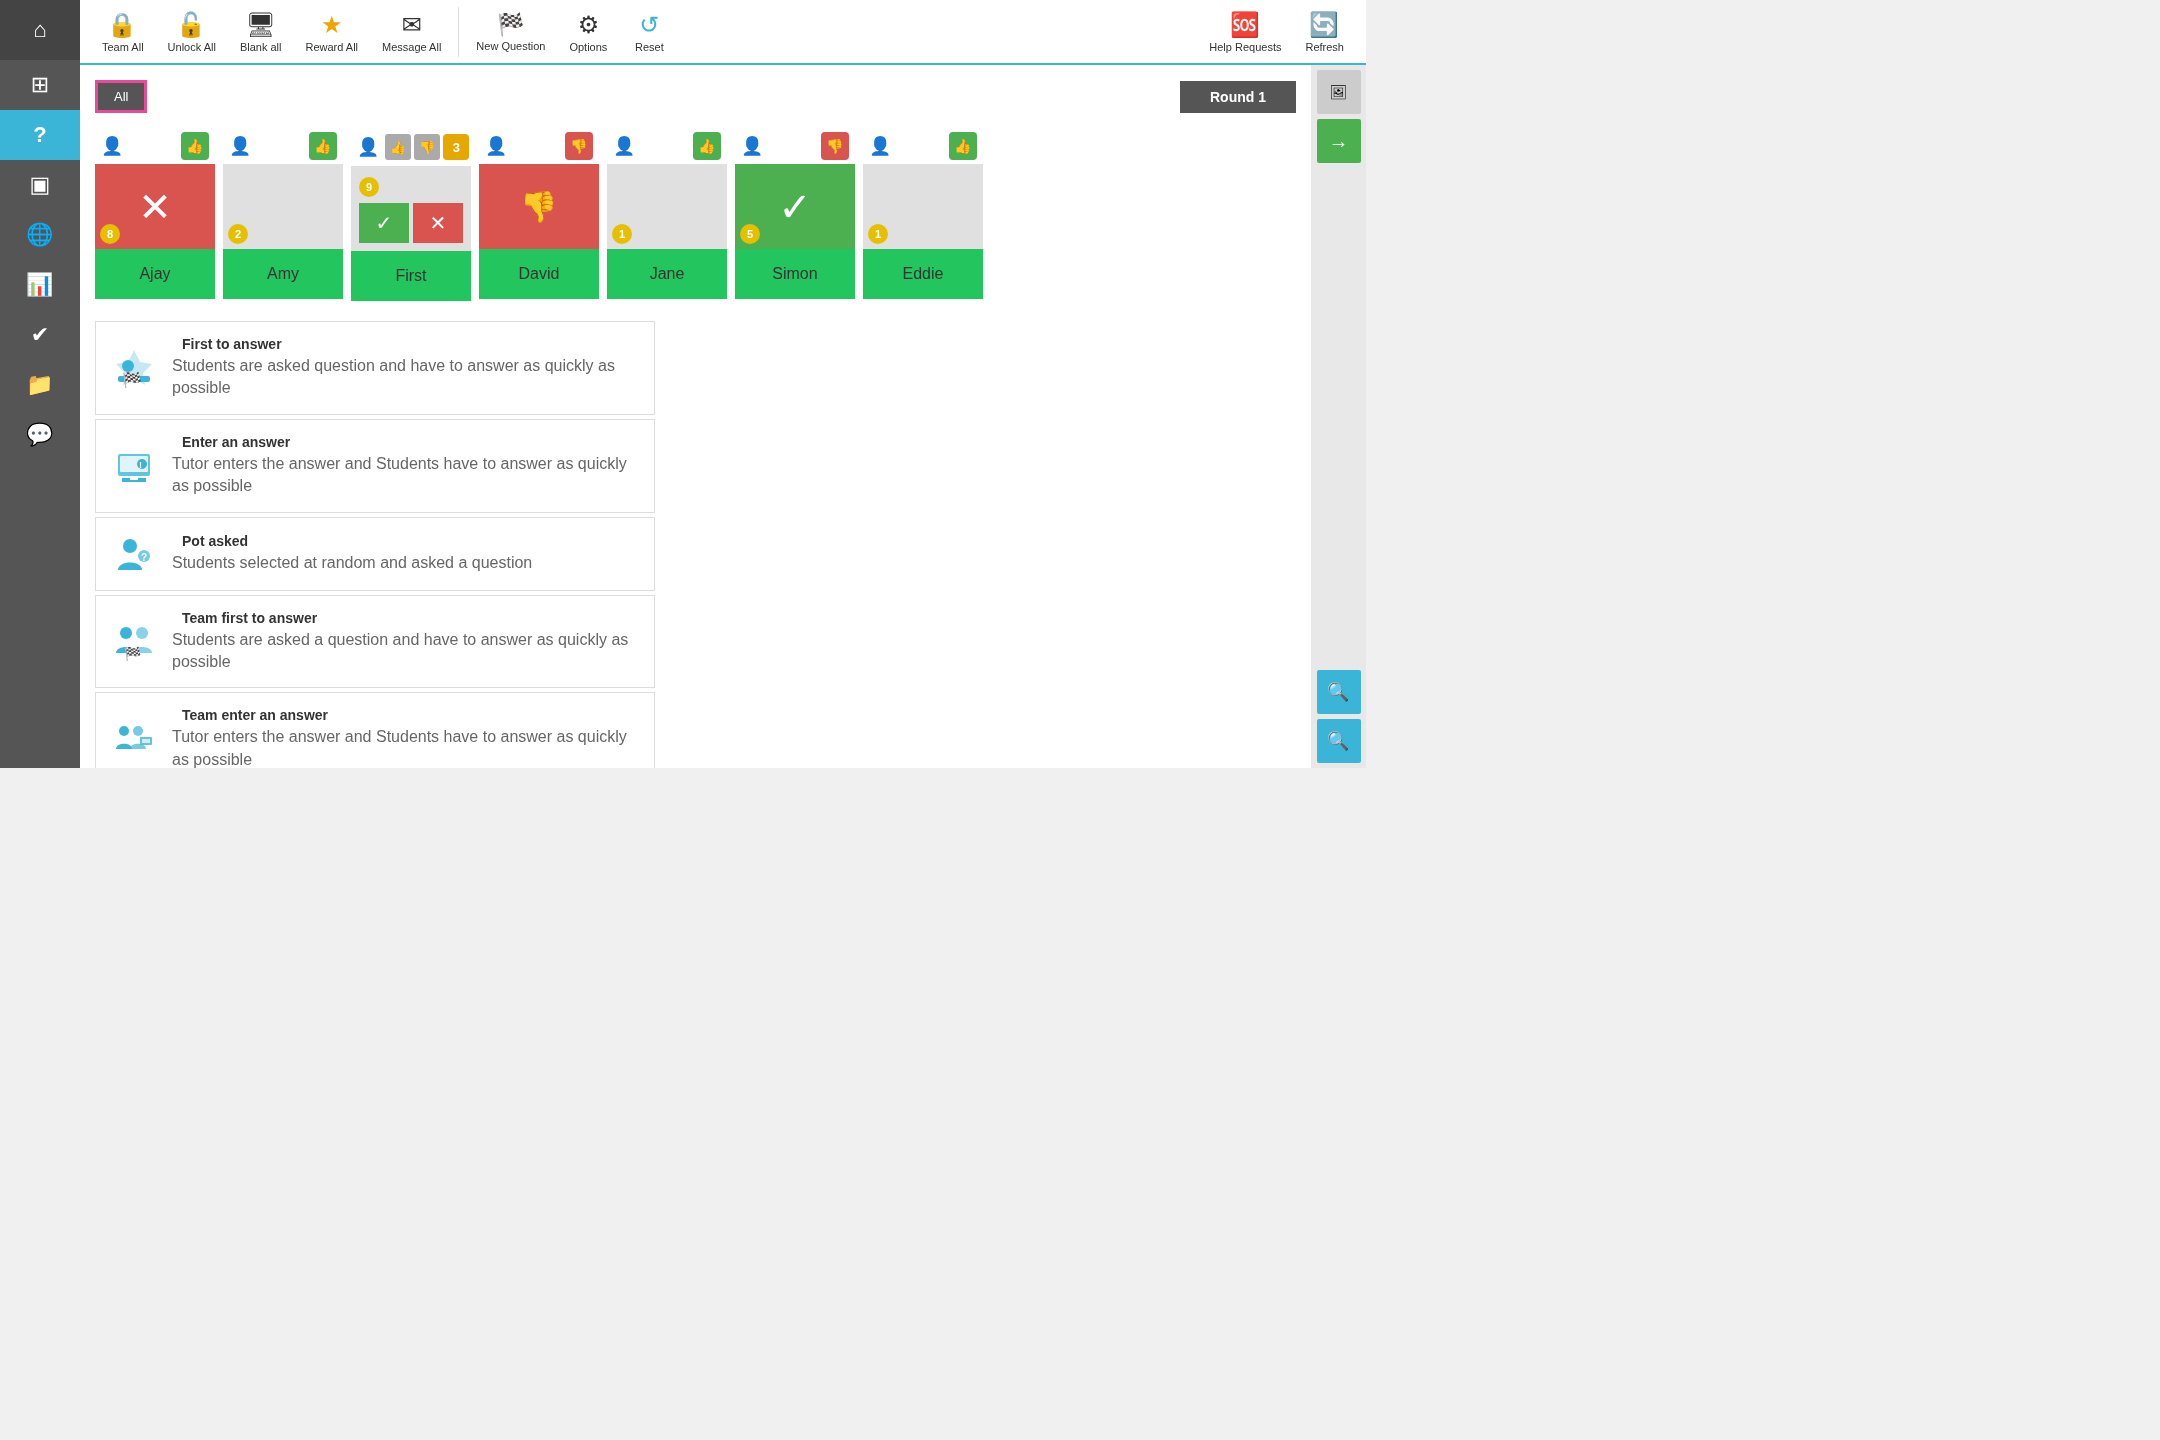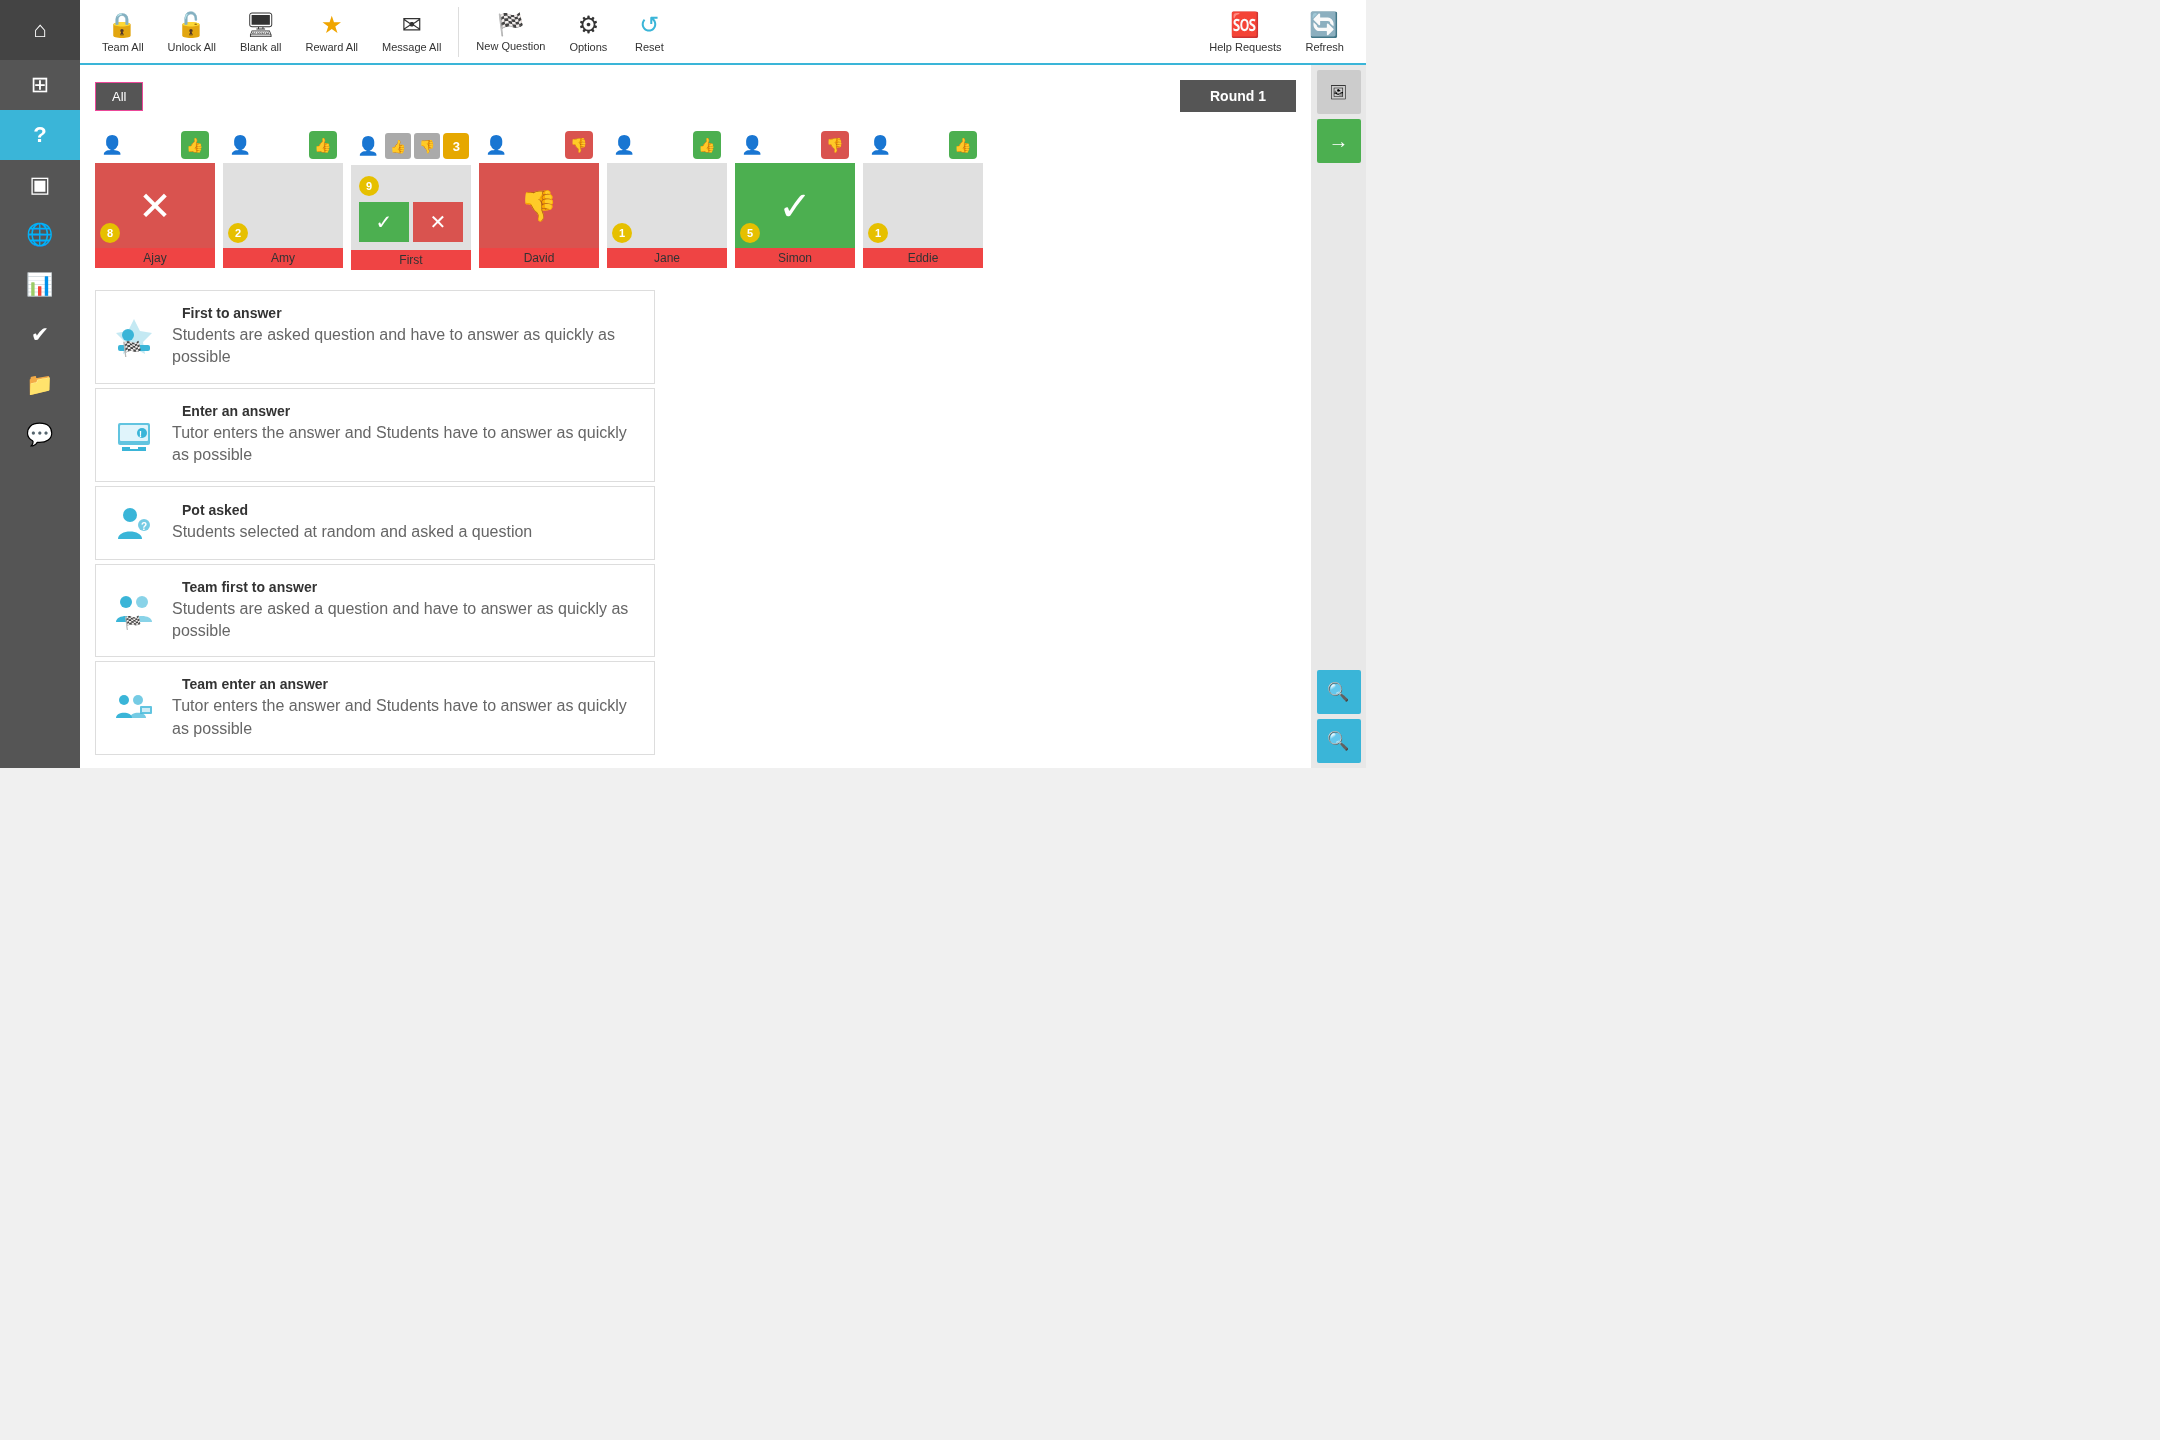--- a/index.html
+++ b/index.html
@@ -91,21 +91,21 @@
     }
 
     
     .filter-bar {
       display: flex;
       align-items: center;
       margin-bottom: 15px;
     }
     .filter-tab {
       padding: 6px 16px;
-      border: 1px solid #ec4899;
+      border: 3px solid #ec4899;
       background: #fff;
       cursor: pointer;
       font-size: 13px;
     }
     .filter-tab.active {
       background: #555;
       color: #fff;
     }
     .round-btn {
       margin-left: auto;
@@ -176,24 +176,24 @@
       height: 20px;
       font-size: 11px;
       display: flex;
       align-items: center;
       justify-content: center;
       font-weight: bold;
     }
 
     .student-name {
       text-align: center;
-      font-size: 12px;
+      font-size: 16px;
       color: #333;
-      padding: 3px 0;
-      background: #ef4444;
+      padding: 16px 0;
+      background: #22c55e;
     }
 
     
     .vote-bar {
       display: flex;
       align-items: center;
       gap: 3px;
       padding: 2px 6px;
     }
     .vote-btn {

